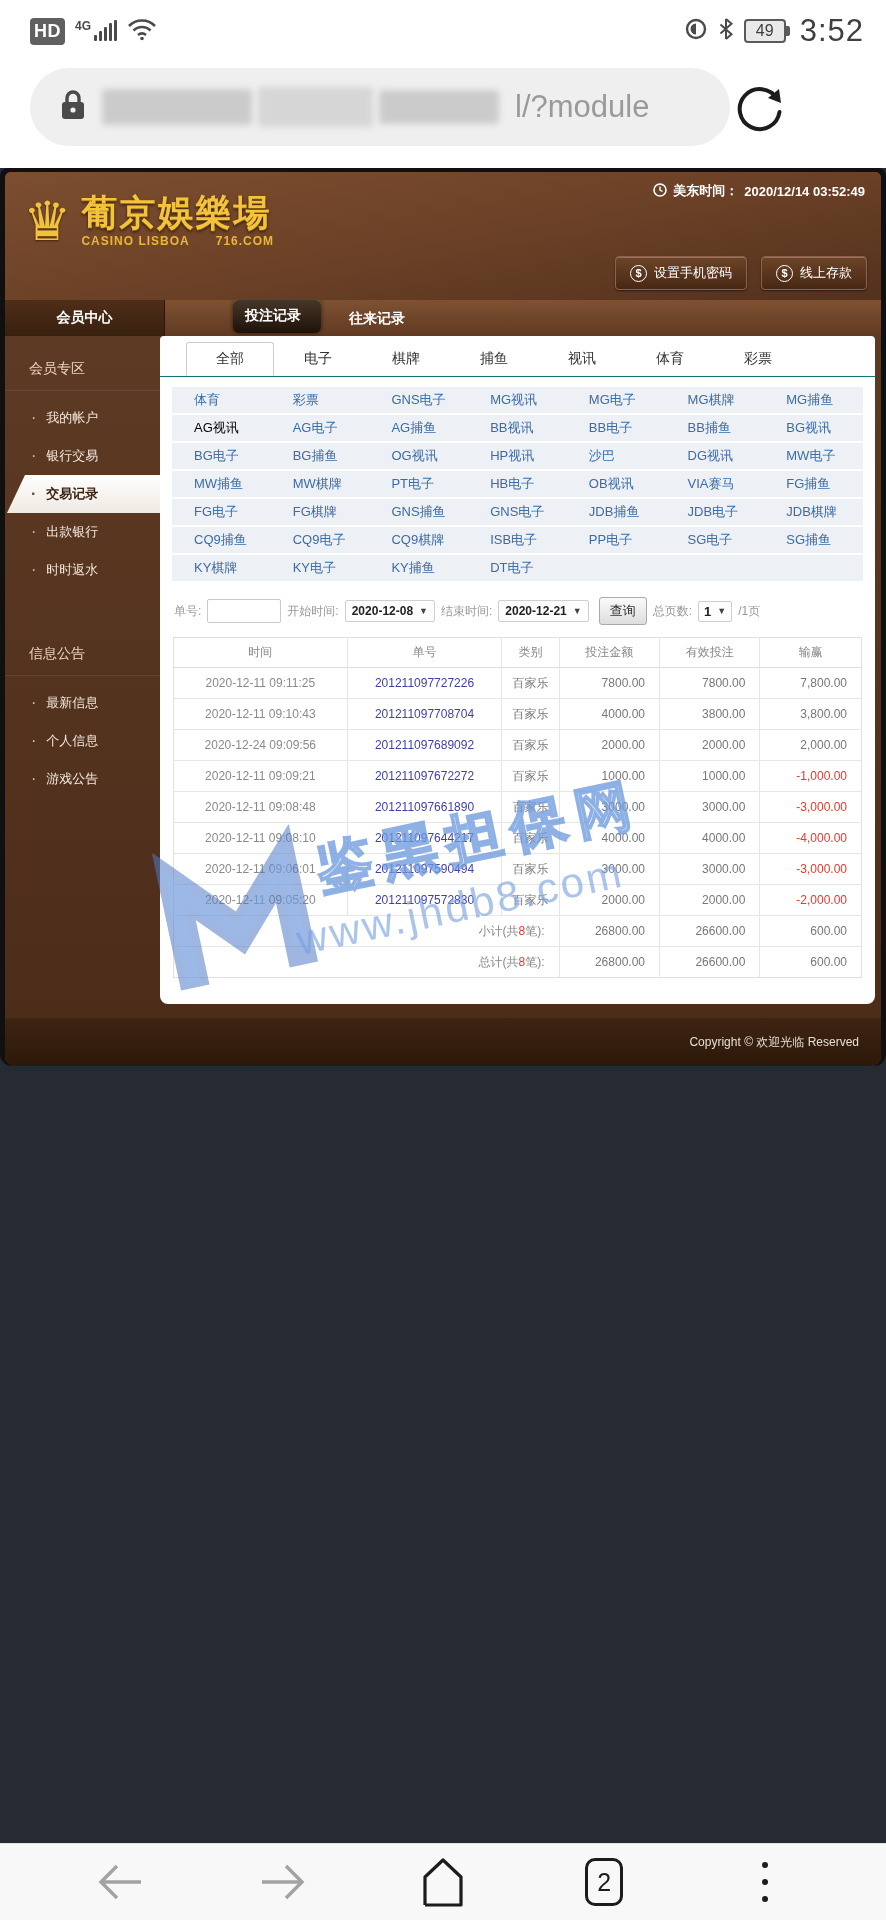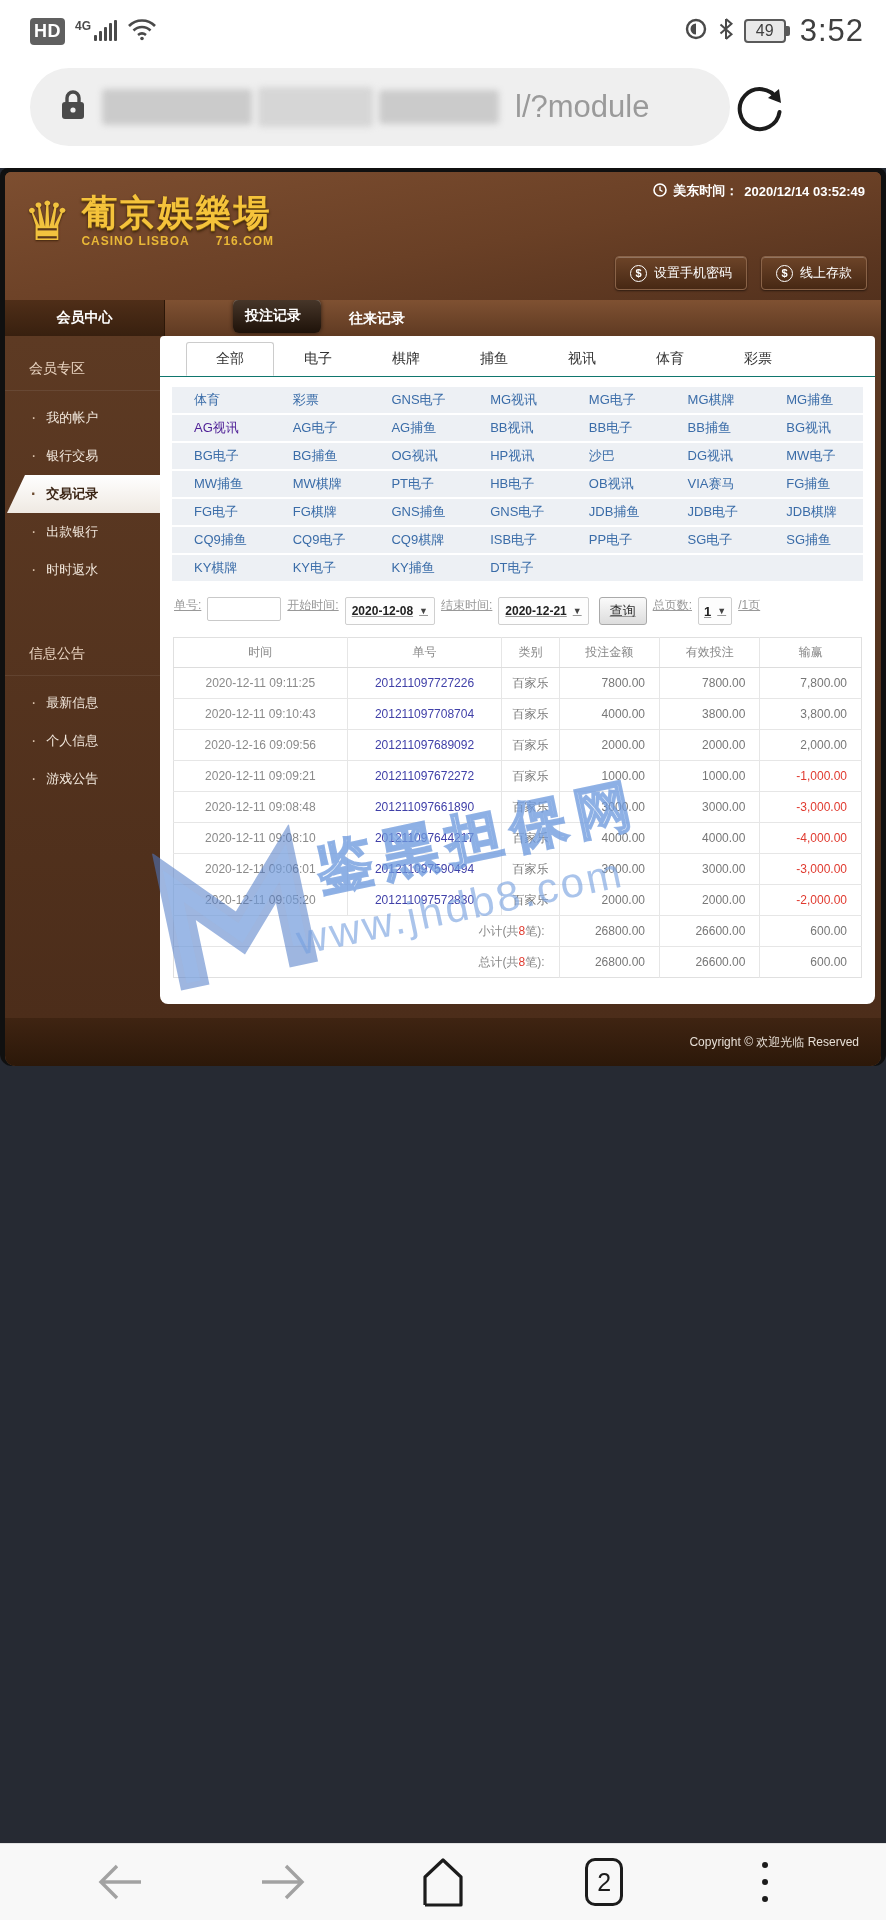--- a/index.html
+++ b/index.html
@@ -135,26 +135,26 @@
     border:1px solid #ccc; border-bottom:1px solid #fff;
     margin-bottom:-1px; background:#fff; border-radius:3px 3px 0 0;
   }
 
   
   .game-grid{ padding:10px 12px 6px 12px; }
   .g-row{ display:grid; grid-template-columns:repeat(7,1fr); background:#edf0f4;
     margin-bottom:2px; height:26px; align-items:center;}
   .g-cell{ font-size:13px; color:#3a6ca8; padding-left:22px; text-decoration:none;
     white-space:nowrap; cursor:pointer;}
-  .g-cell.hot{ color:#4c1d95; }
+  .g-cell.hot{ color:#000000; }
   .g-cell.empty{ cursor:default; }
 
   
-  .filter-bar{ display:flex; gap:6px; padding:8px 14px 10px 14px;
-    font-size:12px; color:#999;text-decoration:underline;}
+  .filter-bar{ display:flex; align-items:center; gap:6px; padding:8px 14px 10px 14px;
+    font-size:12px; color:#999;}
   .order-input{ width:74px; height:24px; border:1px solid #c9c9c9; border-radius:2px;
     font-size:12px; padding:0 4px; color:#333;}
   .sel{ display:flex; align-items:center; gap:6px; border:1px solid #cfcfcf; border-radius:2px;
     background:#fdfdfd; padding:3px 6px; cursor:pointer;}
   .sel .val{ font-size:12px; font-weight:bold; color:#222;}
   .sel .arr{ font-size:9px; color:#444; }
   .search-btn{ margin-left:4px; padding:4px 10px; font-size:13px; color:#333;
     background:linear-gradient(#fafafa,#ddd); border:1px solid #aaa; border-radius:3px; cursor:pointer;}
   .page-sel{ padding:2px 5px; }
   .page-sel .val{ font-size:13px; }
@@ -489,21 +489,21 @@
               </tr>
               <tr>
                 <td class="c-time">2020-12-11 09:10:43</td>
                 <td class="c-order">201211097708704</td>
                 <td class="c-cat">百家乐</td>
                 <td class="c-amt">4000.00</td>
                 <td class="c-amt">3800.00</td>
                 <td class="c-win">3,800.00</td>
               </tr>
               <tr>
-                <td class="c-time">2020-12-16 09:09:56</td>
+                <td class="c-time">2020-12-24 09:09:56</td>
                 <td class="c-order">201211097689092</td>
                 <td class="c-cat">百家乐</td>
                 <td class="c-amt">2000.00</td>
                 <td class="c-amt">2000.00</td>
                 <td class="c-win">2,000.00</td>
               </tr>
               <tr>
                 <td class="c-time">2020-12-11 09:09:21</td>
                 <td class="c-order">201211097672272</td>
                 <td class="c-cat">百家乐</td>

